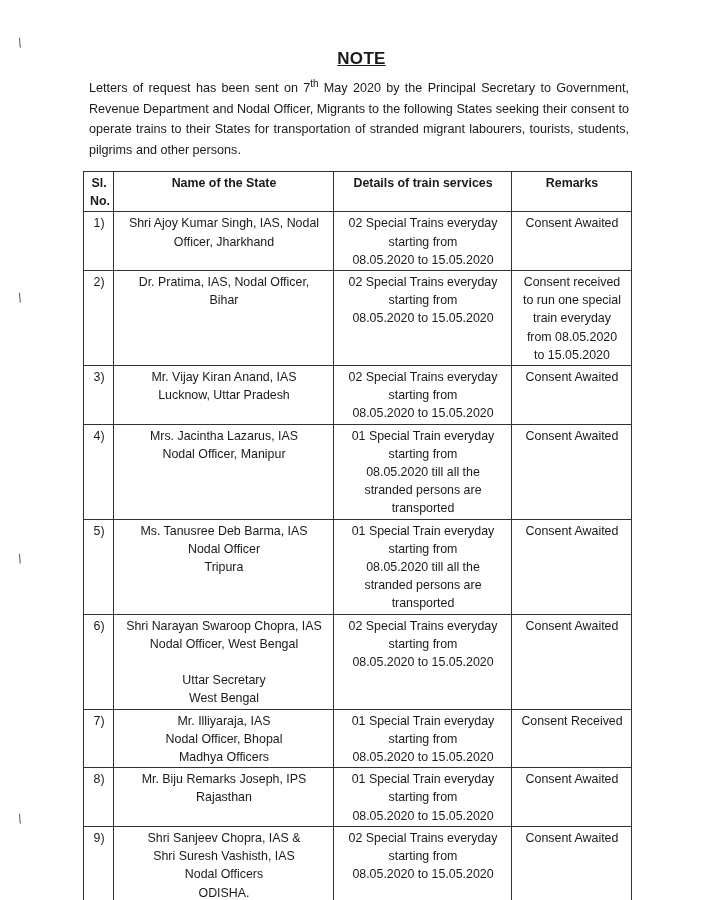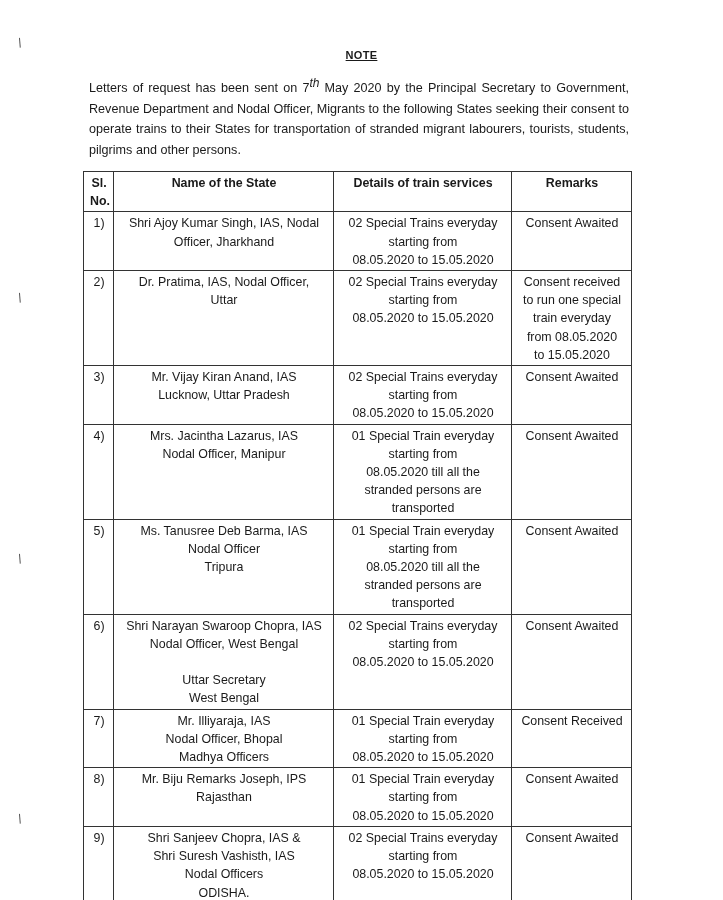--- a/index.html
+++ b/index.html
@@ -7,27 +7,27 @@
     width: 723px; height: 900px; position: relative; overflow: hidden;
     font-family: "Liberation Sans", "DejaVu Sans", sans-serif;
     color: #1a1a1a;
   }
   .mark {
     position: absolute; left: 18px; width: 12px; height: 12px;
     color: #555; font-size: 13px; line-height: 12px; transform: rotate(-20deg);
   }
   .title {
     position: absolute; top: 49px; left: 0; width: 723px; text-align: center;
-    font-weight: bold; font-size: 11px; text-decoration: underline; letter-spacing: 0.3px;
+    font-weight: bold; font-size: 17px; text-decoration: underline; letter-spacing: 0.3px;
   }
   .para {
     position: absolute; top: 78px; left: 89px; width: 540px;
     font-size: 12.6px; line-height: 20.5px; text-align: justify;
   }
-  .para sup { font-size: 12px; vertical-align: 5px; line-height: 0; font-style: italic; }
+  .para sup { font-size: 10px; vertical-align: 5px; line-height: 0; }
   table.main {
     position: absolute; top: 171px; left: 83px; width: 548px;
     border-collapse: collapse; table-layout: fixed; font-size: 12.4px;
   }
   table.main td, table.main th {
     border: 1.4px solid #333;
     vertical-align: top; padding: 2px 5px 1px 6px;
     line-height: 18.2px; font-weight: normal; text-align: center;
   }
   table.main th { font-weight: bold; }
@@ -81,21 +81,21 @@
           <span class="ln">08.05.2020 to 15.05.2020</span>
         </td>
         <td>
           <span class="ln">Consent Awaited</span>
         </td>
       </tr>
       <tr>
         <td>2)</td>
         <td>
           <span class="ln">Dr. Pratima, IAS, Nodal Officer,</span>
-          <span class="ln">Uttar</span>
+          <span class="ln">Bihar</span>
         </td>
         <td>
           <span class="ln">02 Special Trains everyday</span>
           <span class="ln">starting from</span>
           <span class="ln">08.05.2020 to 15.05.2020</span>
         </td>
         <td>
           <span class="ln">Consent received</span>
           <span class="ln">to run one special</span>
           <span class="ln">train everyday</span>

